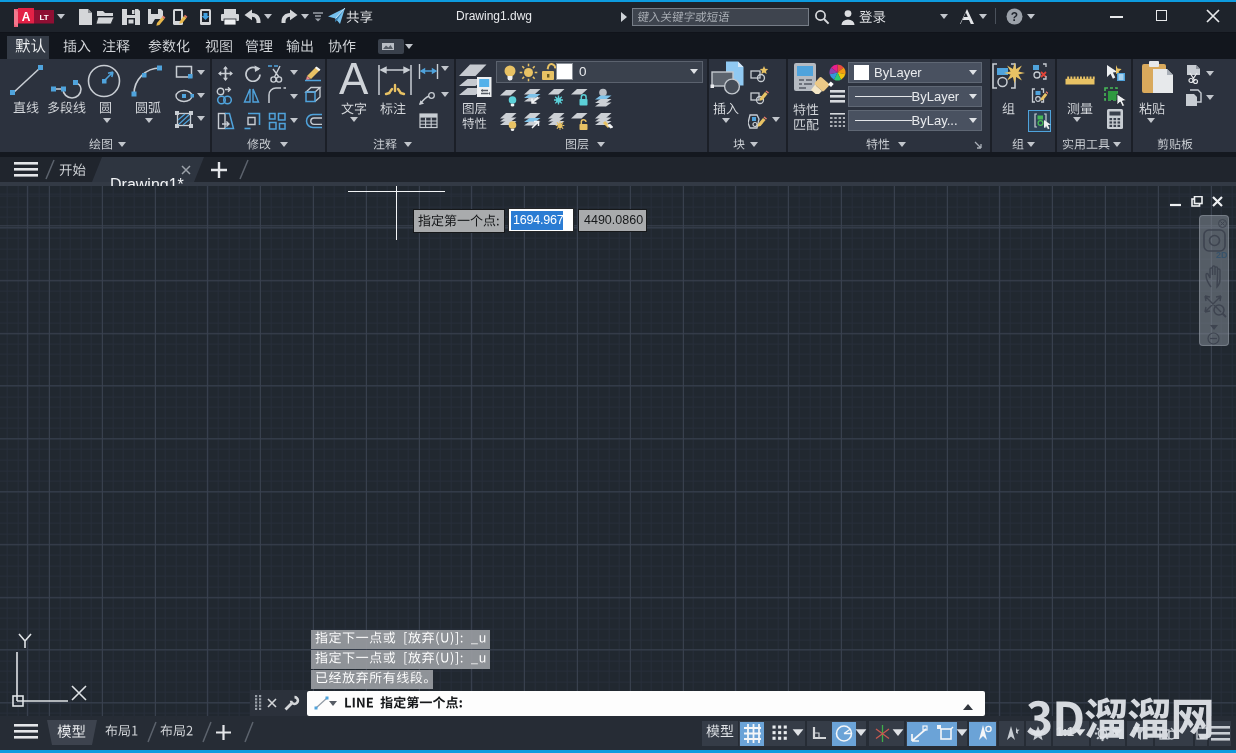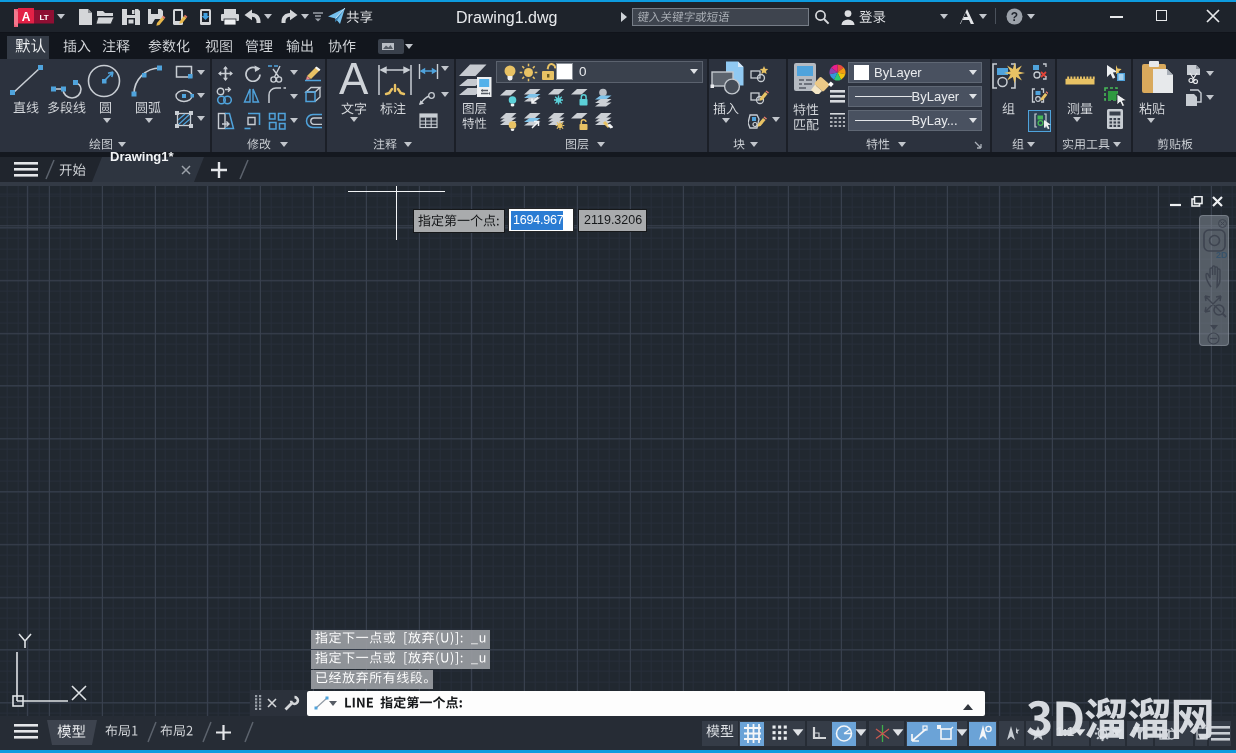--- a/index.html
+++ b/index.html
@@ -178,21 +178,21 @@
       <path d="M1,9.5 L18,1 L13,17 L8.5,11.5 Z" fill="#74c0ee"></path>
       <path d="M18,1 L8.5,11.5 L8,15 L10.5,12.8 Z" fill="#3d87b8"></path>
       <path d="M18,1 L8.5,11.5" stroke="#eaf4fb" stroke-width="0.8"></path>
     </svg>
     <svg style="position:absolute;left:346px;top:9.5px;overflow:visible" width="29" height="18">
       <g fill="#e3e5e8" transform="translate(0,11.9) scale(0.01350)">
         <use href="#q0" x="0"></use>
         <use href="#q1" x="1000"></use>
       </g>
     </svg>
-    <div class="abs" style="left:456px;top:9px;width:200px;color:#e8eaed;font-size:16px">Drawing1.dwg</div>
+    <div class="abs" style="left:456px;top:9px;width:200px;color:#e8eaed;font-size:12px">Drawing1.dwg</div>
     <svg class="abs" style="left:620px;top:12px" width="8" height="10">
       <path d="M1,0 L7,5 L1,10 Z" fill="#cfd3d8"></path>
     </svg>
     <div class="abs" style="left:632px;top:8px;width:177px;height:18px;background:#3e444e;border:1px solid #767d87"></div>
     <svg style="position:absolute;left:637px;top:11px;overflow:visible" width="94" height="15">
       <g fill="#a9aeb5" transform="translate(0,10.1) scale(0.01150) skewX(-8)">
         <use href="#q2" x="0"></use>
         <use href="#q3" x="1000"></use>
         <use href="#q4" x="2000"></use>
         <use href="#q2" x="3000"></use>
@@ -850,21 +850,21 @@
     </svg>
     <svg style="position:absolute;left:58.5px;top:163px;overflow:visible" width="29" height="18">
       <g fill="#d2d5d9" transform="translate(0,11.9) scale(0.01350)">
         <use href="#q55" x="0"></use>
         <use href="#q56" x="1000"></use>
       </g>
     </svg>
     <svg class="abs" style="left:92px;top:157px" width="112" height="25">
       <path d="M10,0 H112 L102,25 H0 Z" fill="#2e3540"></path>
     </svg>
-    <div class="abs" style="left:110px;top:149px;color:#f2f4f6;font-size:13px;font-weight:bold">Drawing1*</div>
+    <div class="abs" style="left:110px;top:176px;color:#f2f4f6;font-size:16px;font-weight:normal">Drawing1*</div>
     <svg class="abs" style="left:181px;top:165px" width="10" height="10">
       <path d="M1,1 L9,9 M9,1 L1,9" stroke="#9ba1a9" stroke-width="1.5"></path>
     </svg>
     <svg class="abs" style="left:211px;top:162px" width="16" height="16">
       <path d="M8,0 V16 M0,8 H16" stroke="#e4e6e9" stroke-width="2.4"></path>
     </svg>
     <svg class="abs" style="left:238px;top:159px" width="12" height="21">
       <path d="M10,1 L2,20" stroke="#5c636d" stroke-width="1.5"></path>
     </svg>
     <div class="abs" style="left:0;top:186px;width:1236px;height:530px;background-color:#212830;
@@ -885,21 +885,21 @@
         <use href="#q60" x="3000"></use>
         <use href="#q61" x="4000"></use>
         <use href="#q62" x="5000"></use>
         <use href="#q63" x="6000"></use>
       </g>
     </svg>
     <div class="abs" style="left:508px;top:208px;width:66px;height:24px;background:#fff;border:1.6px solid #242628"></div>
     <div class="abs" style="left:511px;top:210.5px;width:52px;height:19px;background:#2b7cd3"></div>
     <div class="abs" style="left:513px;top:212.5px;color:#fff;font-size:12.5px;letter-spacing:-0.2px">1694.967</div>
     <div class="abs" style="left:578px;top:209px;width:69px;height:23px;background:#a9abad;border:1.6px solid #16181a"></div>
-    <div class="abs" style="left:584px;top:213px;color:#17191b;font-size:12.5px">2119.3206</div>
+    <div class="abs" style="left:584px;top:213px;color:#17191b;font-size:12.5px">4490.0860</div>
     <svg class="abs" style="left:1169px;top:196px" width="56" height="12">
       <path d="M1,9 h11" stroke="#eef0f2" stroke-width="2.2"></path>
       <rect x="23" y="3" width="7.5" height="7" fill="none" stroke="#eef0f2" stroke-width="1.6"></rect>
       <rect x="25.5" y="0.5" width="7.5" height="7" fill="#212830" stroke="#eef0f2" stroke-width="1.6"></rect>
       <path d="M44,1 l9,9 m0,-9 l-9,9" stroke="#eef0f2" stroke-width="2.2"></path>
     </svg>
     <div class="abs" style="left:1199px;top:215px;width:30px;height:131px;background:rgba(138,145,155,0.5);border:1px solid rgba(165,172,182,0.4);border-radius:4px"></div>
     <svg class="abs" style="left:1218px;top:219px" width="9" height="9">
       <circle cx="4.5" cy="4.5" r="4" fill="none" stroke="#3e4450" stroke-width="1"></circle>
       <path d="M2.5,2.5 l4,4 m0,-4 l-4,4" stroke="#3e4450" stroke-width="1"></path>

